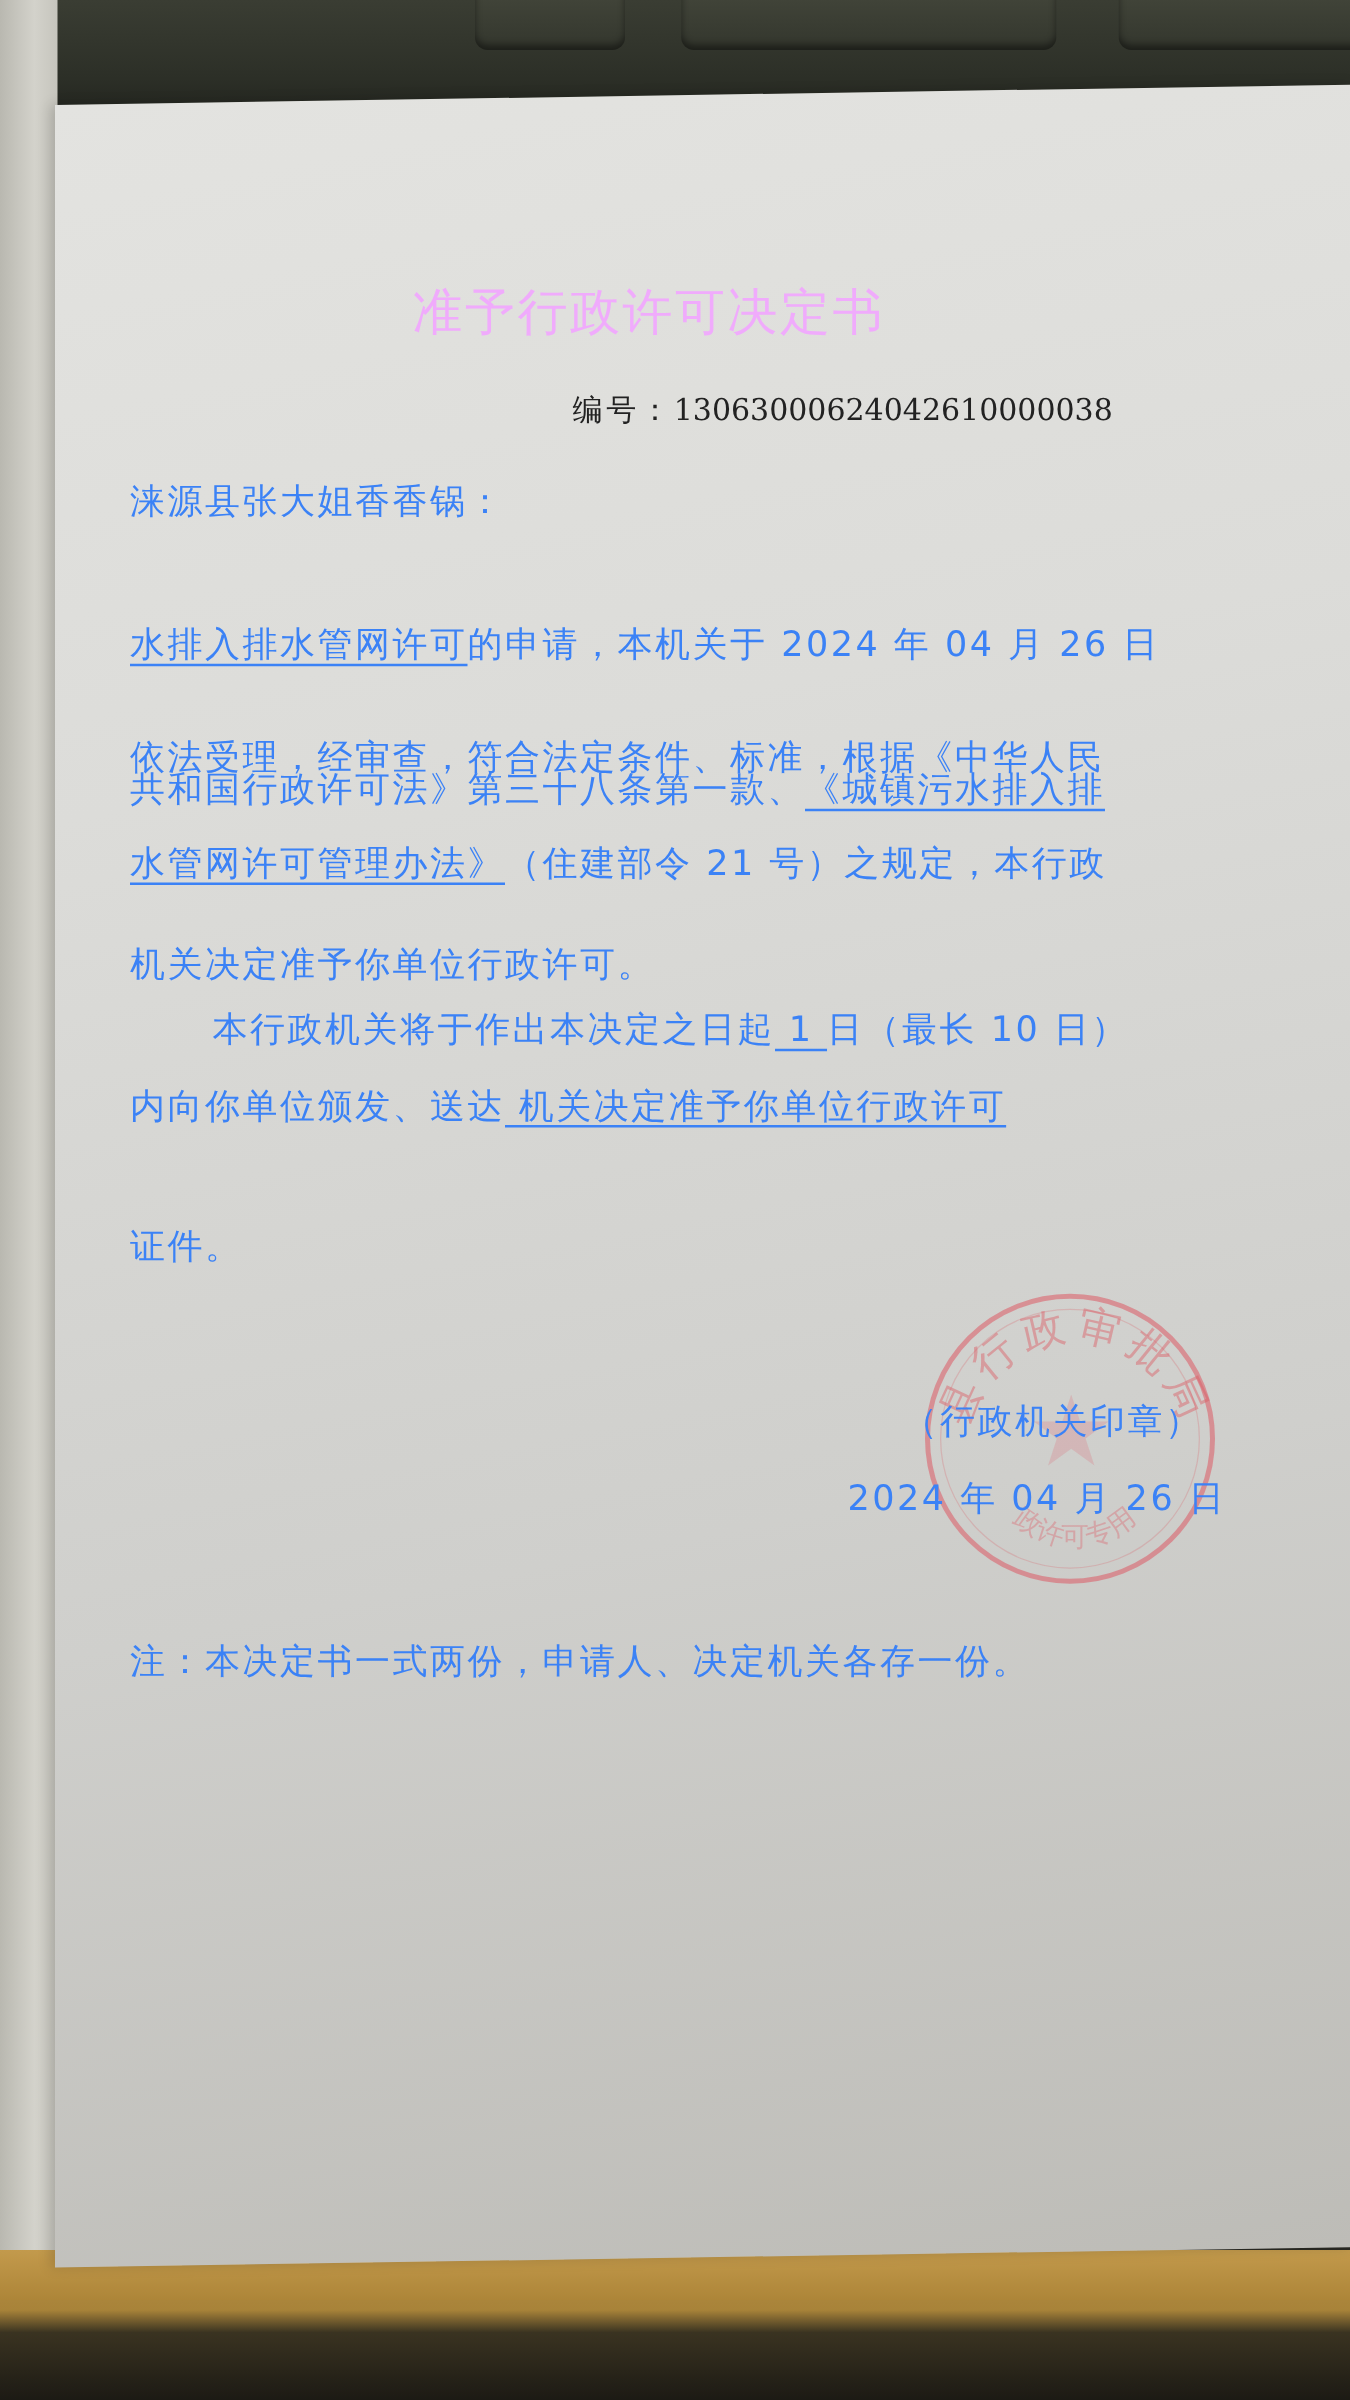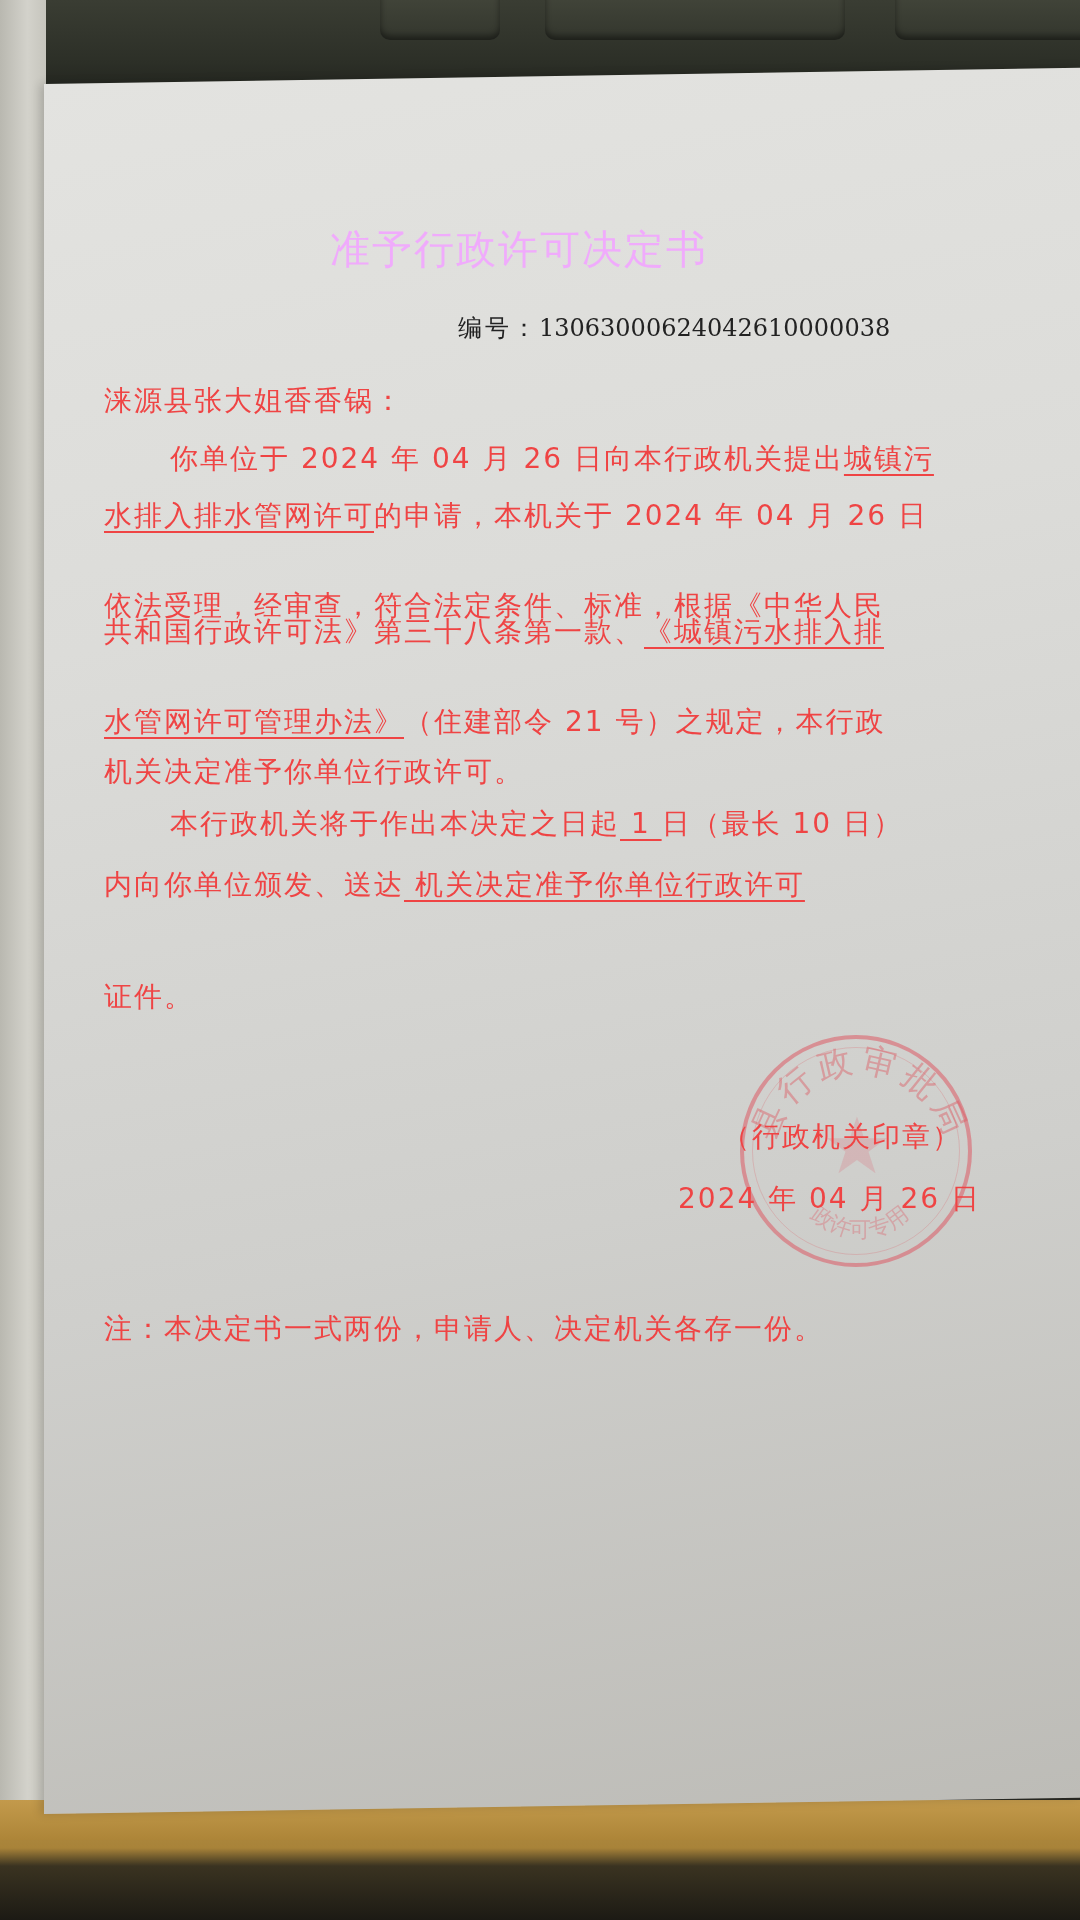--- a/index.html
+++ b/index.html
@@ -49,21 +49,21 @@
     font-size:40px; letter-spacing:2px; color:#f0abfc;
     font-family:"DejaVu Serif", serif;
   }
   .doc-no {
     position:absolute; left:458px; top:312px;
     font-size:24px; color:#222;
   }
   .doc-no .lbl { letter-spacing:3px;font-family:Liberation Mono, monospace; }
   .line {
     position:absolute; left:104px; font-size:28px; white-space:nowrap;
-    font-family:"DejaVu Sans", sans-serif; color:#ef4444;
+    font-family:"DejaVu Sans", sans-serif; color:#3b82f6;
     letter-spacing:2px;
   }
   .u { text-decoration:underline; text-underline-offset:6px; text-decoration-thickness:2px; }
   
   .seal {
     position:absolute; left:740px; top:1035px; width:232px; height:232px;
     border:4px solid rgba(220,90,100,.55); border-radius:50%;
     box-sizing:border-box;
   }
   .seal-inner {
@@ -98,31 +98,28 @@
 
 <div class="doc">
   <div class="title">准予行政许可决定书</div>
 
   <div class="doc-no">
     <span class="lbl">编号：</span><span>13063000624042610000038</span>
   </div>
 
   <div class="line" style="top:382px;">涞源县张大姐香香锅：</div>
 
-  <div class="line" style="top:440px;left:170px;">
-    <span>你单位于 2024 年 04 月 26 日向本行政机关提出</span><span class="u">城镇污</span>
-  </div>
   <div class="line" style="top:497px;">
     <span class="u">水排入排水管网许可</span><span>的申请，本机关于 2024 年 04 月 26 日</span>
   </div>
   <div class="line" style="top:555px;margin-top:32px;">依法受理，经审查，符合法定条件、标准，根据《中华人民</div>
   <div class="line" style="top:613px;">
     <span>共和国行政许可法》第三十八条第一款、</span><span class="u">《城镇污水排入排</span>
   </div>
-  <div class="line" style="top:703px;">
+  <div class="line" style="top:672px;">
     <span class="u">水管网许可管理办法》</span><span>（住建部令 21 号）之规定，本行政</span>
   </div>
   <div class="line" style="top:730px;margin-top:23px;">机关决定准予你单位行政许可。</div>
 
   <div class="line" style="top:805px;left:170px;">
     <span>本行政机关将于作出本决定之日起</span><span class="u"> 1 </span><span>日（最长 10 日）</span>
   </div>
   <div class="line" style="top:866px;">
     <span>内向你单位颁发、送达</span><span class="u"> 机关决定准予你单位行政许可</span>
   </div>

